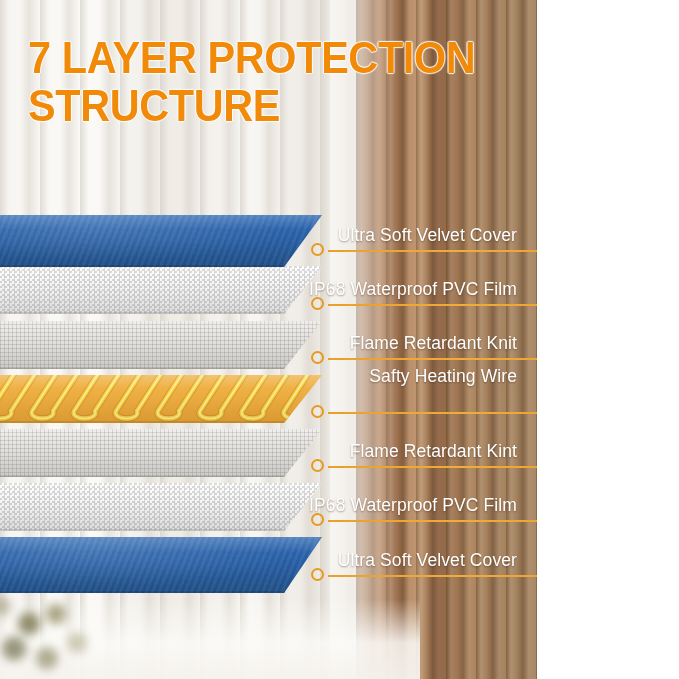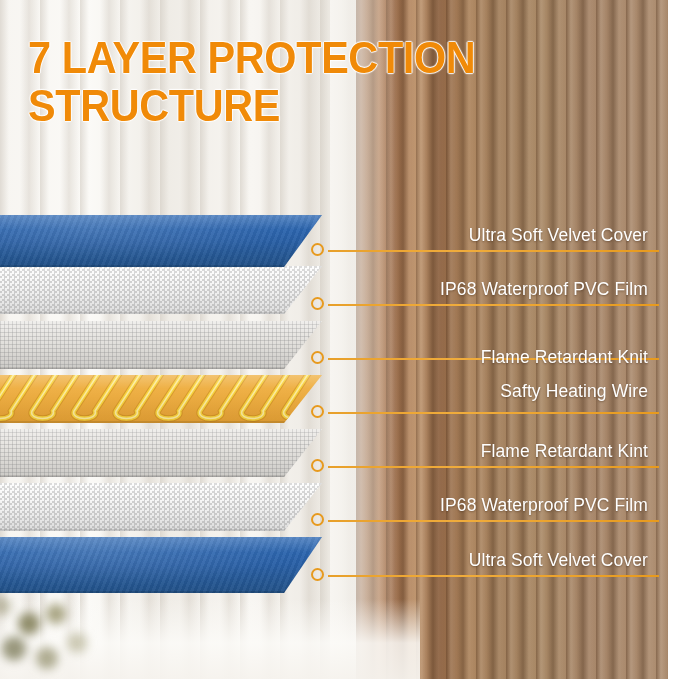--- a/index.html
+++ b/index.html
@@ -1,21 +1,21 @@
 <!DOCTYPE html>
 <html><head>
 <meta charset="utf-8">
 <style>
   html,body{margin:0;padding:0;}
   body{
     width:679px;height:679px;overflow:hidden;
     font-family:"Liberation Sans",sans-serif;
     background:#ffffff;
   }
-  #stage{position:relative;width:668px;height:679px;overflow:hidden;}
+  #stage{position:relative;width:537px;height:679px;overflow:hidden;}
 
   
   .bg-base{position:absolute;inset:0;background:#f3efe9;}
   
   .bg-left{
     position:absolute;left:0;top:0;width:400px;height:679px;
     background:
       repeating-linear-gradient(90deg,
         rgba(205,198,188,.55) 0px,
         rgba(255,255,255,0) 9px,
@@ -200,26 +200,26 @@
       <div class="lbl" style="top: 225px; z-index: 41;">Ultra Soft Velvet Cover</div>
       <div class="leader" style="left: 318px; top: 305px; z-index: 40;">
         <div class="line" style="width: 331px;"></div>
         <div class="dot"></div>
       </div>
       <div class="lbl" style="top: 279px; z-index: 41;">IP68 Waterproof PVC Film</div>
       <div class="leader" style="left: 318px; top: 359px; z-index: 40;">
         <div class="line" style="width: 331px;"></div>
         <div class="dot"></div>
       </div>
-      <div class="lbl" style="top: 347px; z-index: 41;">Flame Retardant Knit</div>
+      <div class="lbl" style="top: 333px; z-index: 41;">Flame Retardant Knit</div>
       <div class="leader" style="left: 318px; top: 413px; z-index: 40;">
         <div class="line" style="width: 331px;"></div>
         <div class="dot"></div>
       </div>
-      <div class="lbl" style="top: 381px; z-index: 41;">Safty Heating Wire</div>
+      <div class="lbl" style="top: 366px; z-index: 41;">Safty Heating Wire</div>
       <div class="leader" style="left: 318px; top: 467px; z-index: 40;">
         <div class="line" style="width: 331px;"></div>
         <div class="dot"></div>
       </div>
       <div class="lbl" style="top: 441px; z-index: 41; text-align: center;">Flame Retardant Kint</div>
       <div class="leader" style="left: 318px; top: 521px; z-index: 40;">
         <div class="line" style="width: 331px;"></div>
         <div class="dot"></div>
       </div>
       <div class="lbl" style="top: 495px; z-index: 41;">IP68 Waterproof PVC Film</div>

